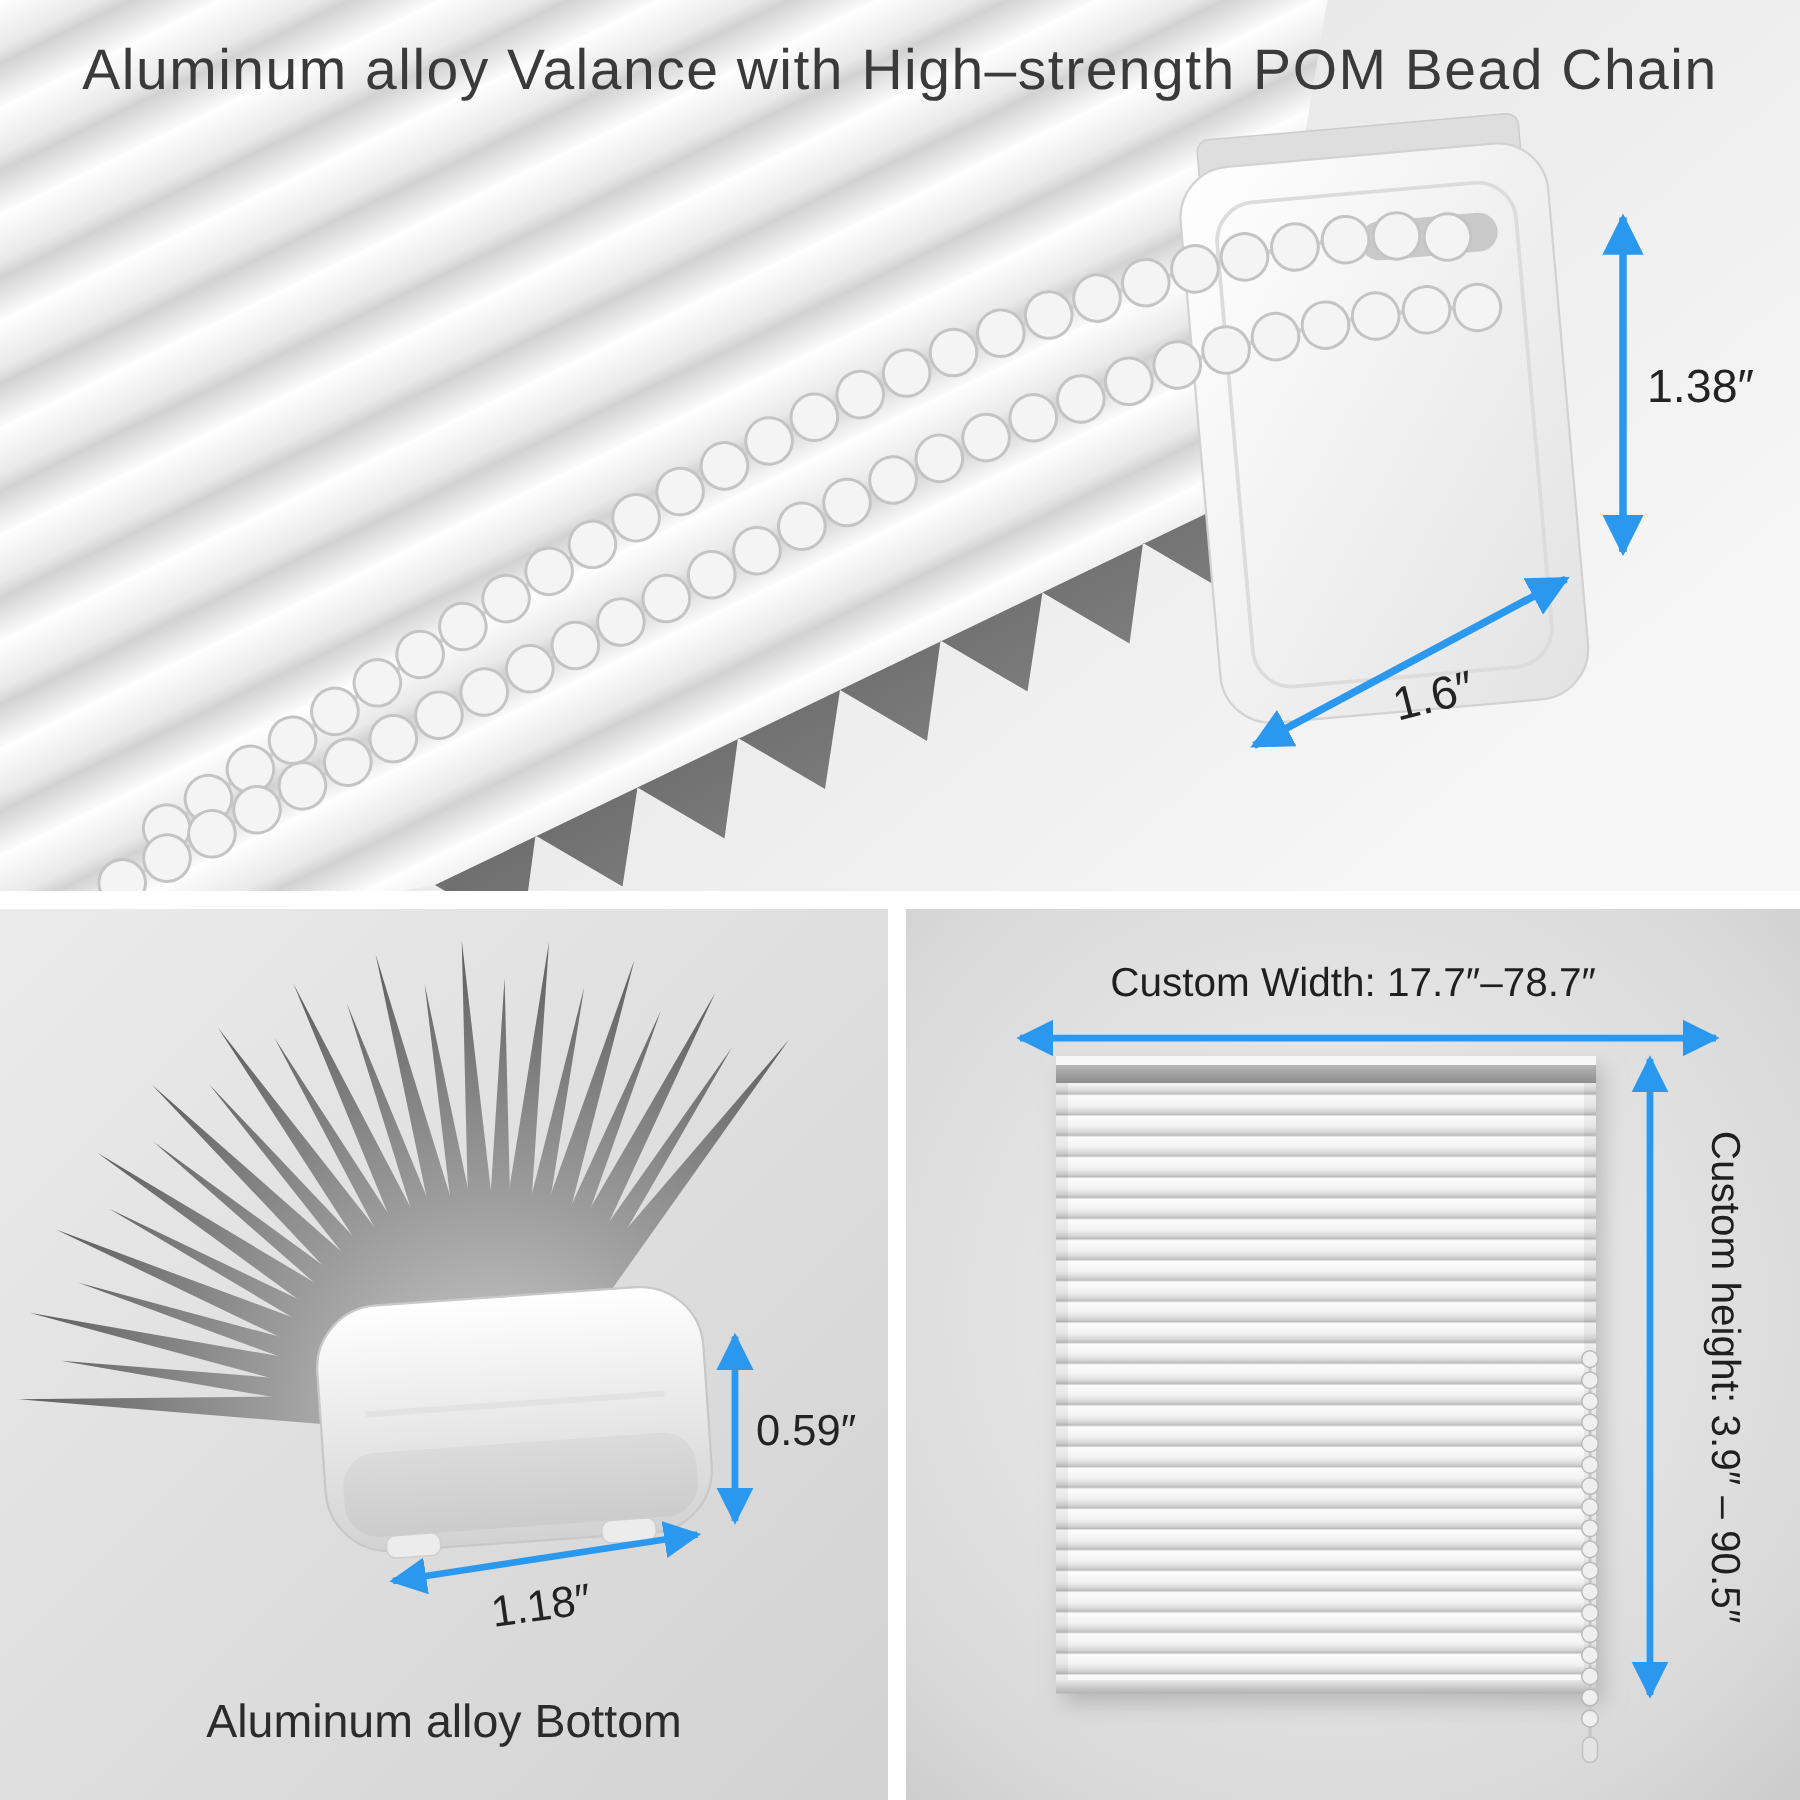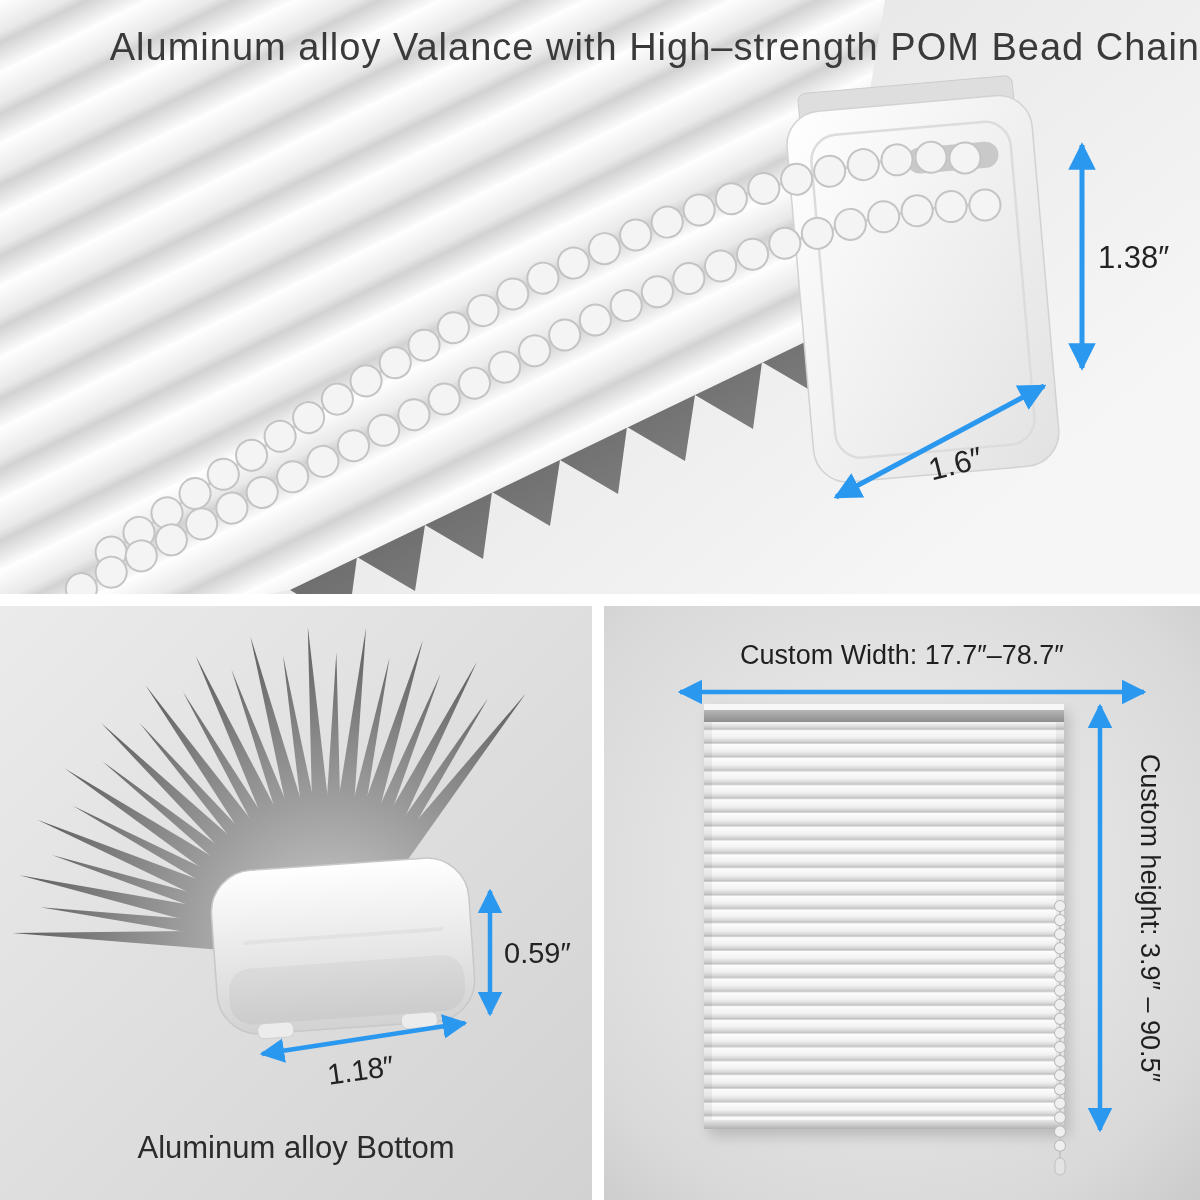--- a/index.html
+++ b/index.html
@@ -8,21 +8,21 @@
     --label-text:#232323;
   }
   *{margin:0;padding:0;box-sizing:border-box;}
   body{width:1200px;height:1200px;background:#ffffff;font-family:"Liberation Sans",sans-serif;overflow:hidden;}
   .page{width:1200px;height:1200px;display:grid;grid-template-columns:592px 596px;grid-template-rows:594px 594px;gap:12px;background:#ffffff;}
   .panel{position:relative;overflow:hidden;}
   .panel-top{grid-column:1/3;}
   .panel svg{display:block;width:100%;height:100%;}
   .title-overlay{
     position:absolute;top:26px;left:0;width:100%;
-    text-align:right;font-size:38px;font-weight:500;
+    text-align:center;font-size:38px;font-weight:500;
     color:var(--title-text);letter-spacing:1px;z-index:5;
   }
   text{font-family:"Liberation Sans",sans-serif;}
   .dim-label{fill:var(--label-text);font-size:31px;font-weight:500;}
   .dim-label-sm{fill:var(--label-text);font-size:29px;font-weight:500;}
   .caption-label{fill:#2b2b2b;font-size:31px;font-weight:500;}
   .range-label{fill:#1f1f1f;font-size:27px;font-weight:500;}
   .arrow-line{stroke:var(--arrow);stroke-width:5;fill:none;}
   .arrow-line-sm{stroke:var(--arrow);stroke-width:4.5;fill:none;}
 </style>

